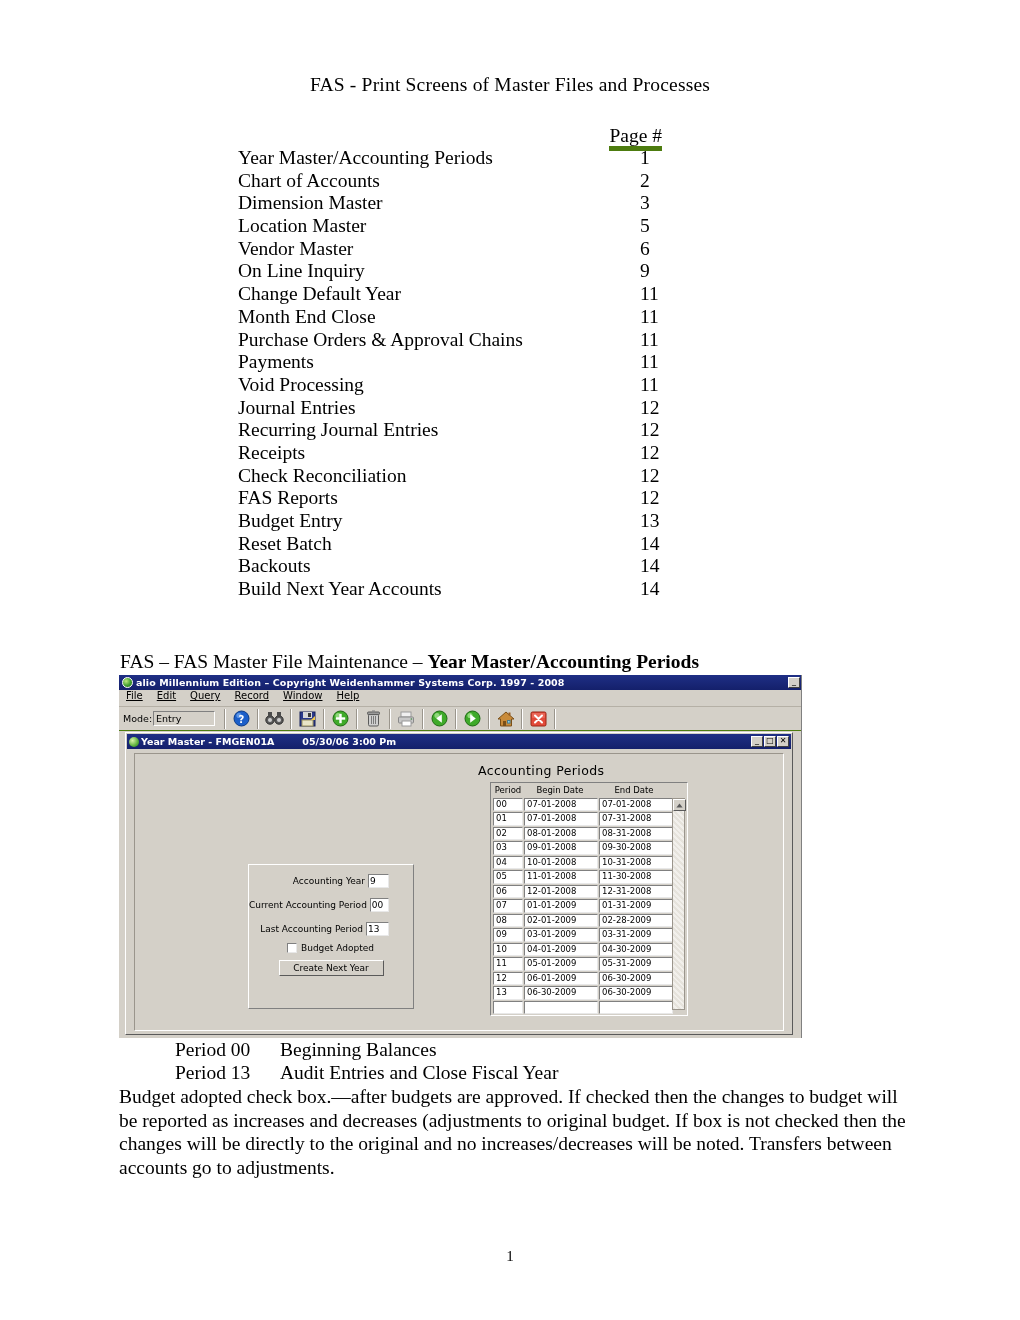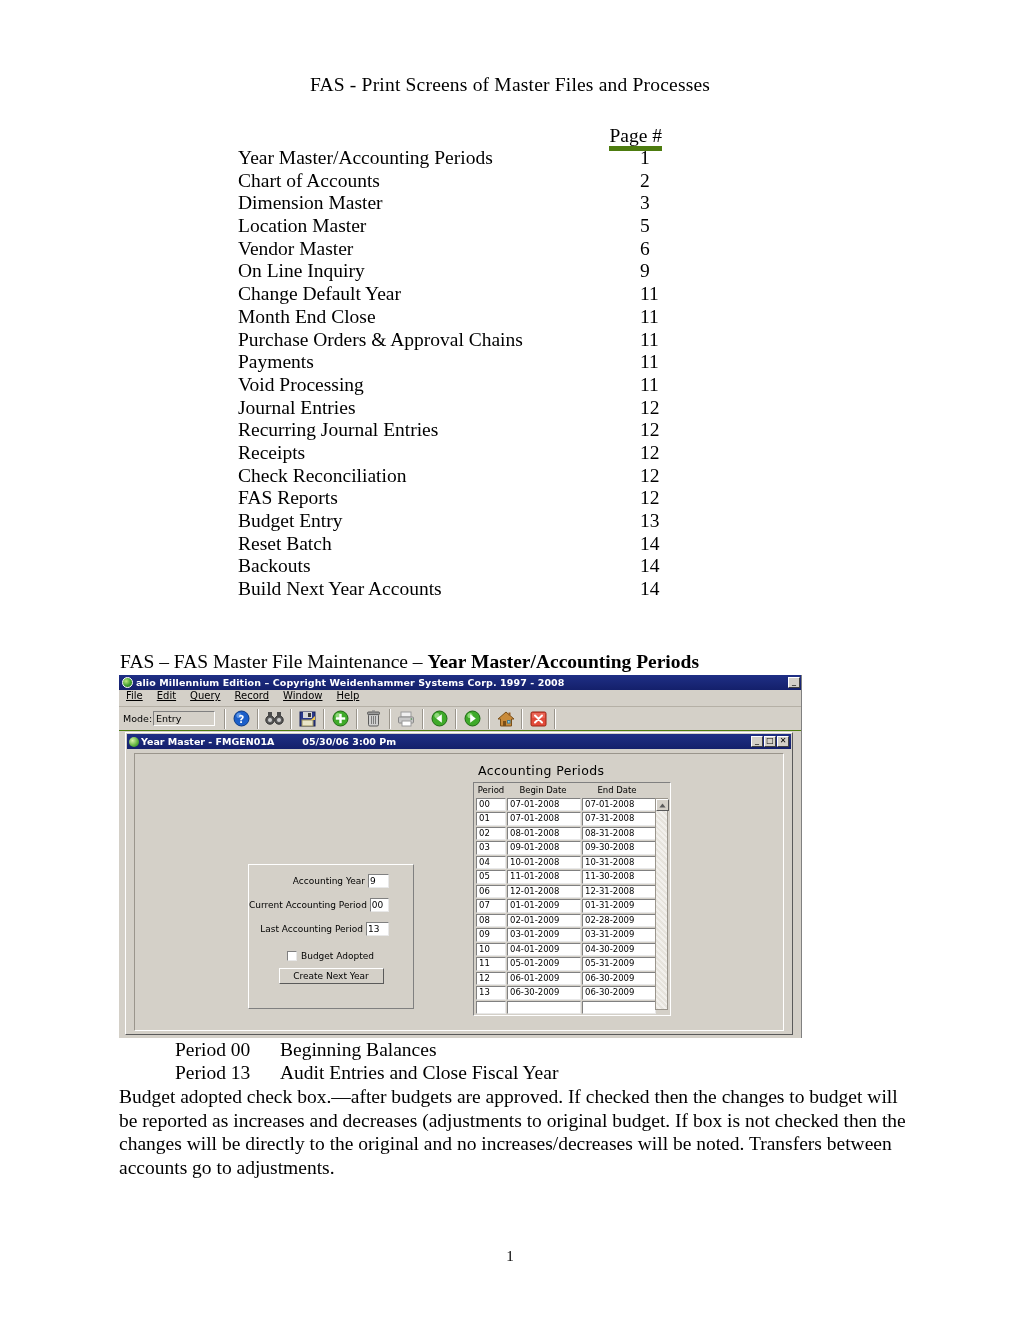--- a/index.html
+++ b/index.html
@@ -310,21 +310,21 @@
     position: absolute;
     left: 343px;
     top: 9px;
     font-size: 12.5px;
     font-weight: normal;
     color: #000;
     letter-spacing: 0.4px;
   }
   .ap-grid {
     position: absolute;
-    left: 338px;
+    left: 355px;
     top: 28px;
     width: 198px;
     background: #d4d0c8;
     border: 1px solid #808080;
     border-right-color: #ffffff;
     border-bottom-color: #ffffff;
     box-sizing: border-box;
     padding: 2px 2px 0 2px;
   }
   .ap-head {
@@ -419,21 +419,21 @@
     padding-left: 1px;
     color: #000;
     height: 14px;
   }
   .in-year { width: 21px; }
   .in-cur { width: 23px; }
   .in-last { width: 23px; }
   .fp-check-row {
     display: flex;
     align-items: center;
-    margin-top: 14px;
+    margin-top: 6px;
     padding-left: 38px;
   }
   .fp-checkbox {
     width: 10px; height: 10px;
     background: #ffffff;
     border: 1px solid #808080;
     border-right-color: #e8e8e8;
     border-bottom-color: #e8e8e8;
     box-sizing: border-box;
     margin-right: 4px;

